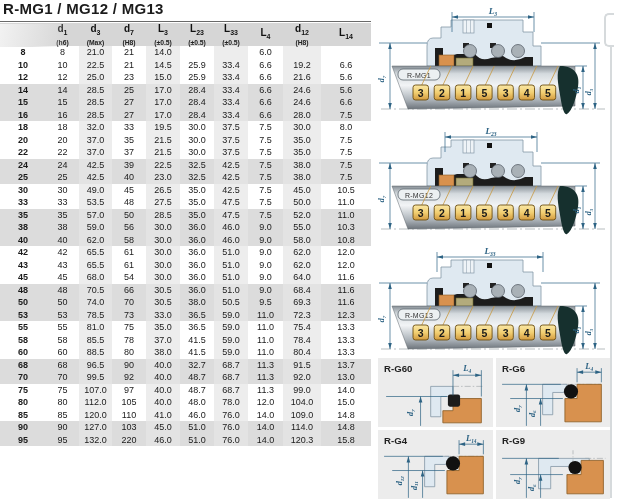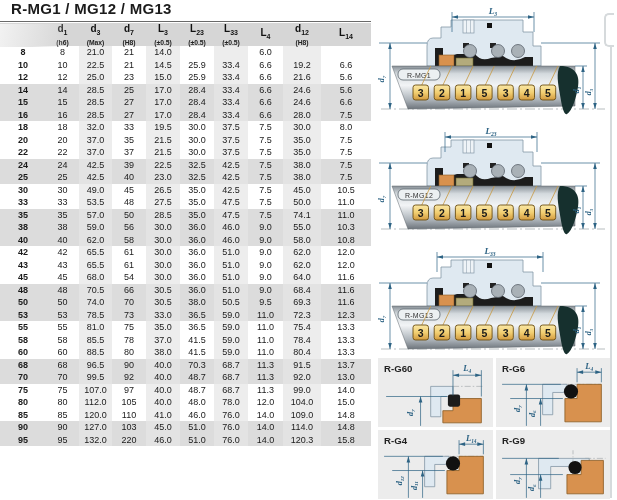--- a/index.html
+++ b/index.html
@@ -1,21 +1,21 @@
 <!DOCTYPE html>
 <html><head>
 <meta charset="utf-8">
 <style>
   html,body { margin:0; padding:0; background:#fff; }
   .page {
     position:relative; width:617px; height:500px; background:#ffffff;
     font-family:"Liberation Sans", sans-serif; overflow:hidden;
   }
   .page-title {
-    position:absolute; left:11px; top:0px; font-size:15px; font-weight:bold;
+    position:absolute; left:3px; top:0px; font-size:15px; font-weight:bold;
     color:#1b1b1b; letter-spacing:.3px;
   }
   
   .table-wrap { position:absolute; left:0; top:21px; width:371px; border-top:1px solid #6a6a6a; padding-top:1px; }
   table { border-collapse:collapse; width:371px; table-layout:fixed; }
   thead th { background:#d6d6d6; height:23px; padding:0; text-align:center; vertical-align:middle; }
   .hname { font-size:10px; font-weight:bold; color:#111; line-height:10px; }
   .hname sub { font-size:7px; }
   .hnote { font-size:6.8px; font-weight:bold; color:#222; line-height:7px; margin-top:1px; }
   .swoosh { position:absolute; left:0; top:2px; width:86px; height:23px; pointer-events:none;
@@ -256,21 +256,21 @@
           </tr>
           <tr class="band">
             <td class="sz">35</td>
             <td>35</td>
             <td class="alt">57.0</td>
             <td>50</td>
             <td class="alt">28.5</td>
             <td>35.0</td>
             <td class="alt">47.5</td>
             <td>7.5</td>
-            <td class="alt">74.1</td>
+            <td class="alt">52.0</td>
             <td>11.0</td>
           </tr>
           <tr class="band">
             <td class="sz">38</td>
             <td>38</td>
             <td class="alt">59.0</td>
             <td>56</td>
             <td class="alt">30.0</td>
             <td>36.0</td>
             <td class="alt">46.0</td>
@@ -397,21 +397,21 @@
             <td>11.0</td>
             <td class="alt">80.4</td>
             <td>13.3</td>
           </tr>
           <tr class="band">
             <td class="sz">68</td>
             <td>68</td>
             <td class="alt">96.5</td>
             <td>90</td>
             <td class="alt">40.0</td>
-            <td>70.3</td>
+            <td>32.7</td>
             <td class="alt">68.7</td>
             <td>11.3</td>
             <td class="alt">91.5</td>
             <td>13.7</td>
           </tr>
           <tr class="band">
             <td class="sz">70</td>
             <td>70</td>
             <td class="alt">99.5</td>
             <td>92</td>

